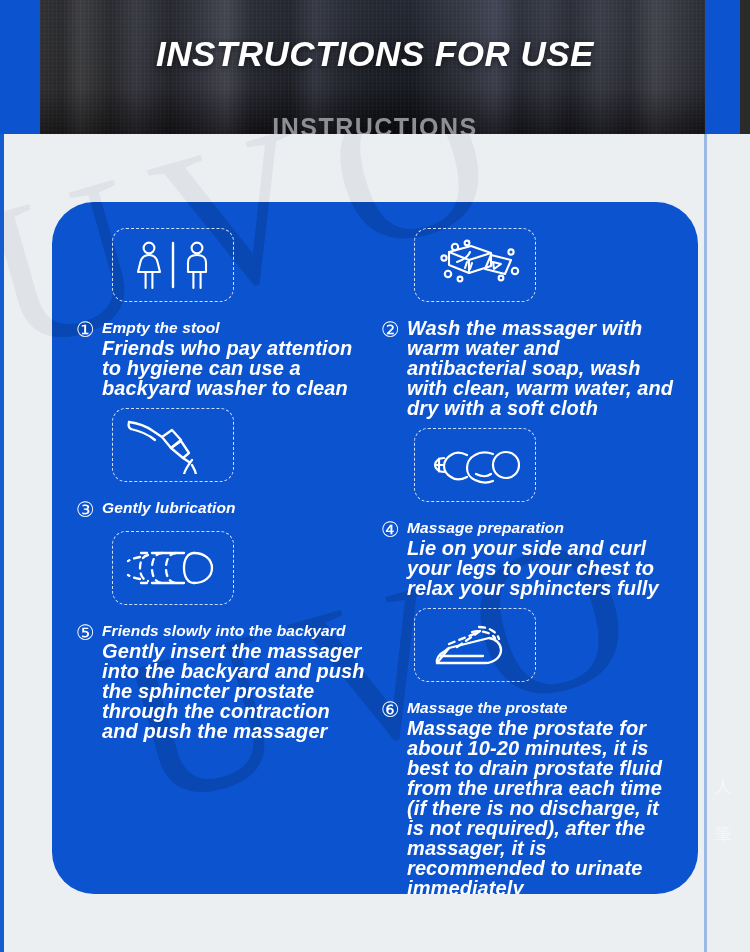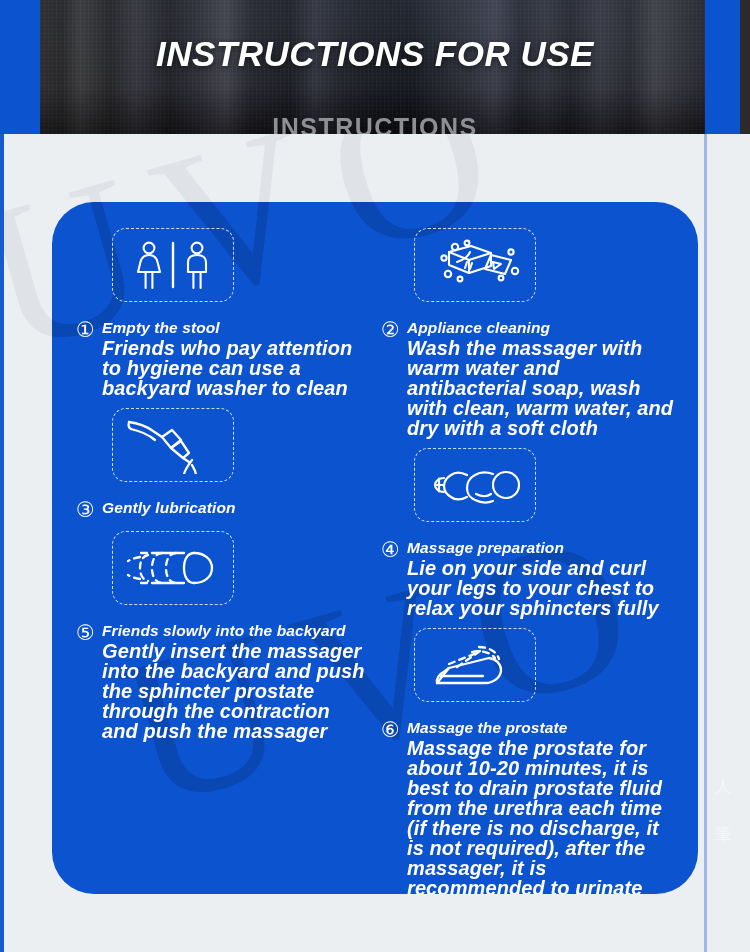--- a/index.html
+++ b/index.html
@@ -252,21 +252,20 @@
             <circle cx="21" cy="36" r="3.2"></circle>
             <circle cx="33" cy="41" r="2.4"></circle>
             <circle cx="84" cy="14" r="2.6"></circle>
             <circle cx="88" cy="33" r="3.2"></circle>
             <circle cx="74" cy="40" r="2.4"></circle>
           </svg>
         </div>
         <div class="step-body">
           <div class="num">②</div>
           <div class="txt">
-            <div class="st-title">Appliance cleaning</div>
             <div class="st-desc">Wash the massager with warm water and antibacterial soap, wash with clean, warm water, and dry with a soft cloth</div>
           </div>
         </div>
       </div>
 
       <div class="step">
         <div class="icon-box">
           <svg width="98" height="50" viewBox="0 0 98 50" fill="none" stroke="#ffffff" stroke-width="2.2" stroke-linecap="round" stroke-linejoin="round">
 
             <circle cx="80" cy="25" r="13"></circle>

